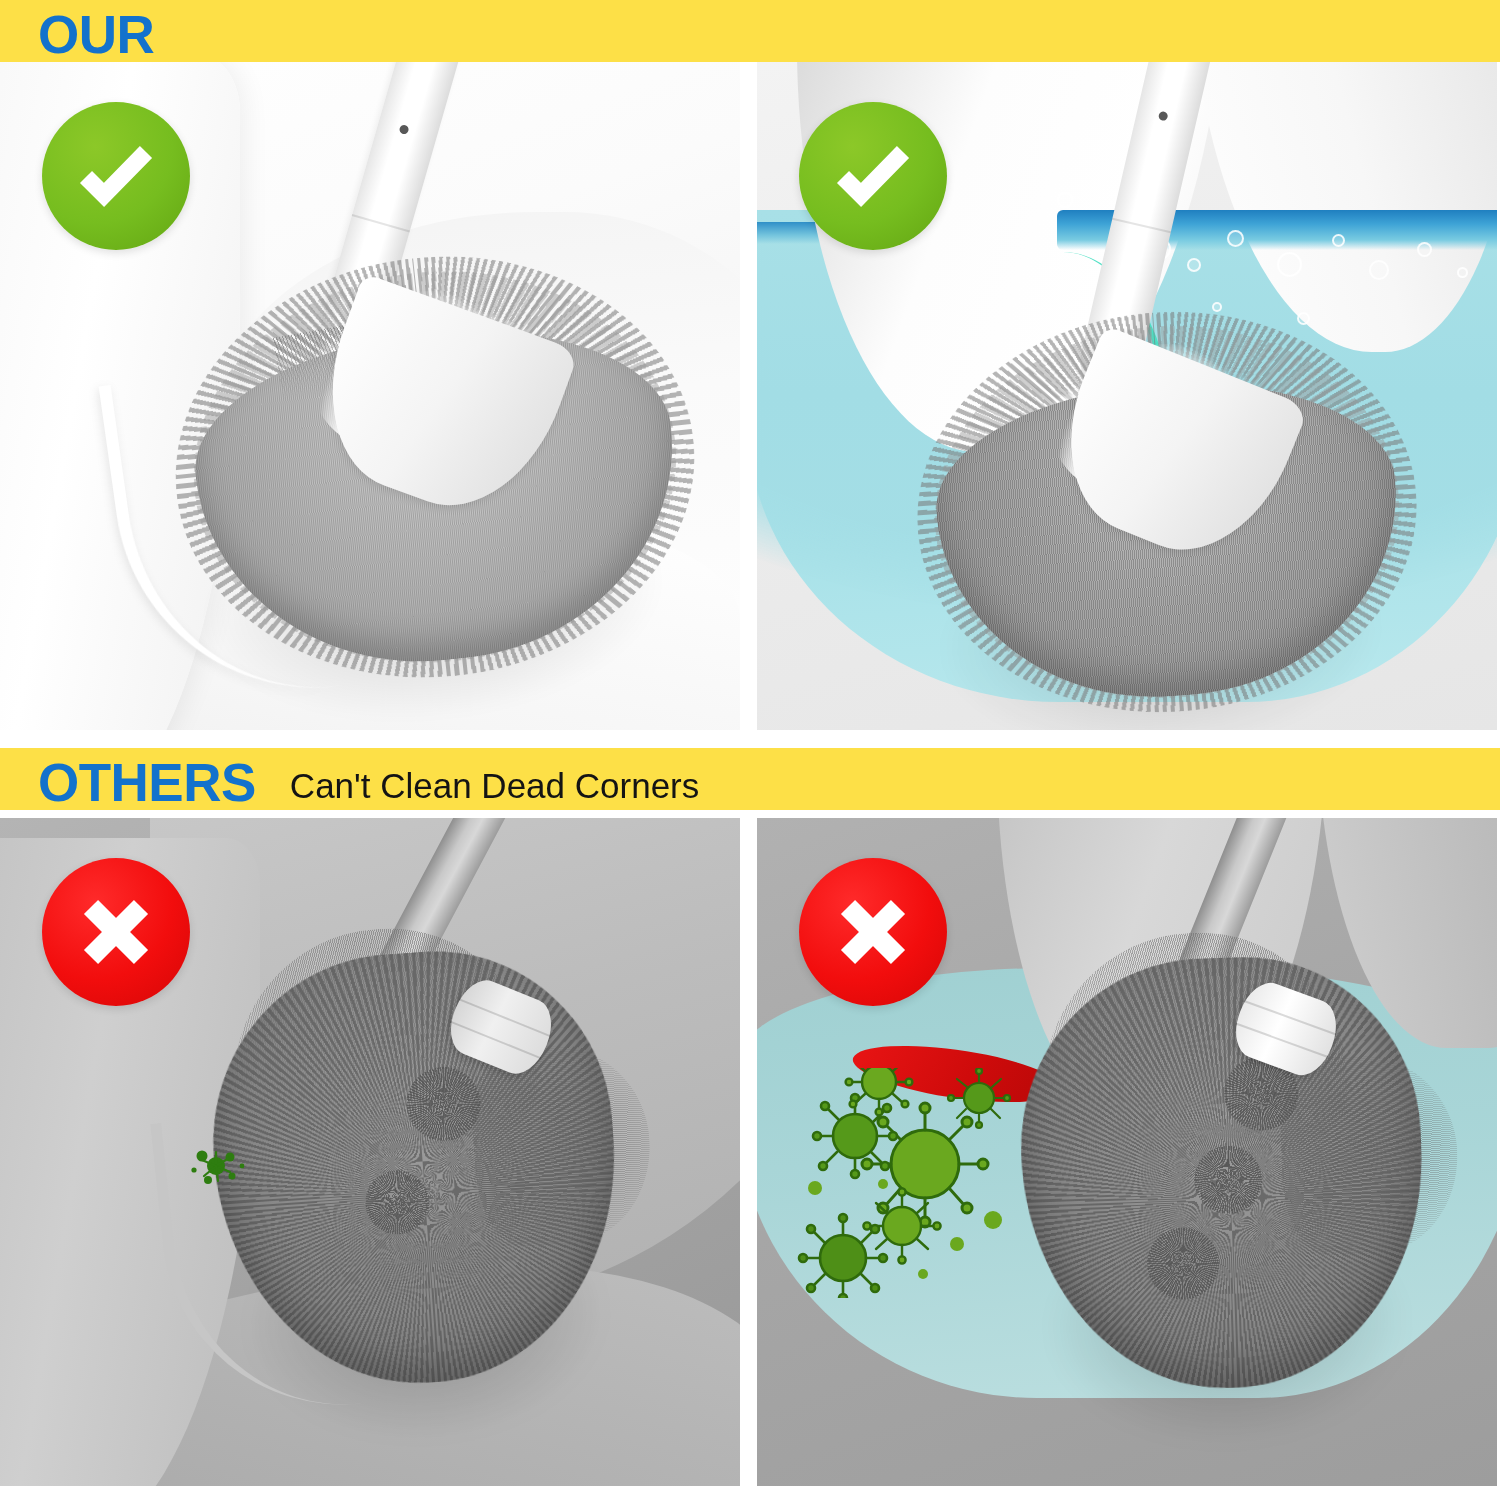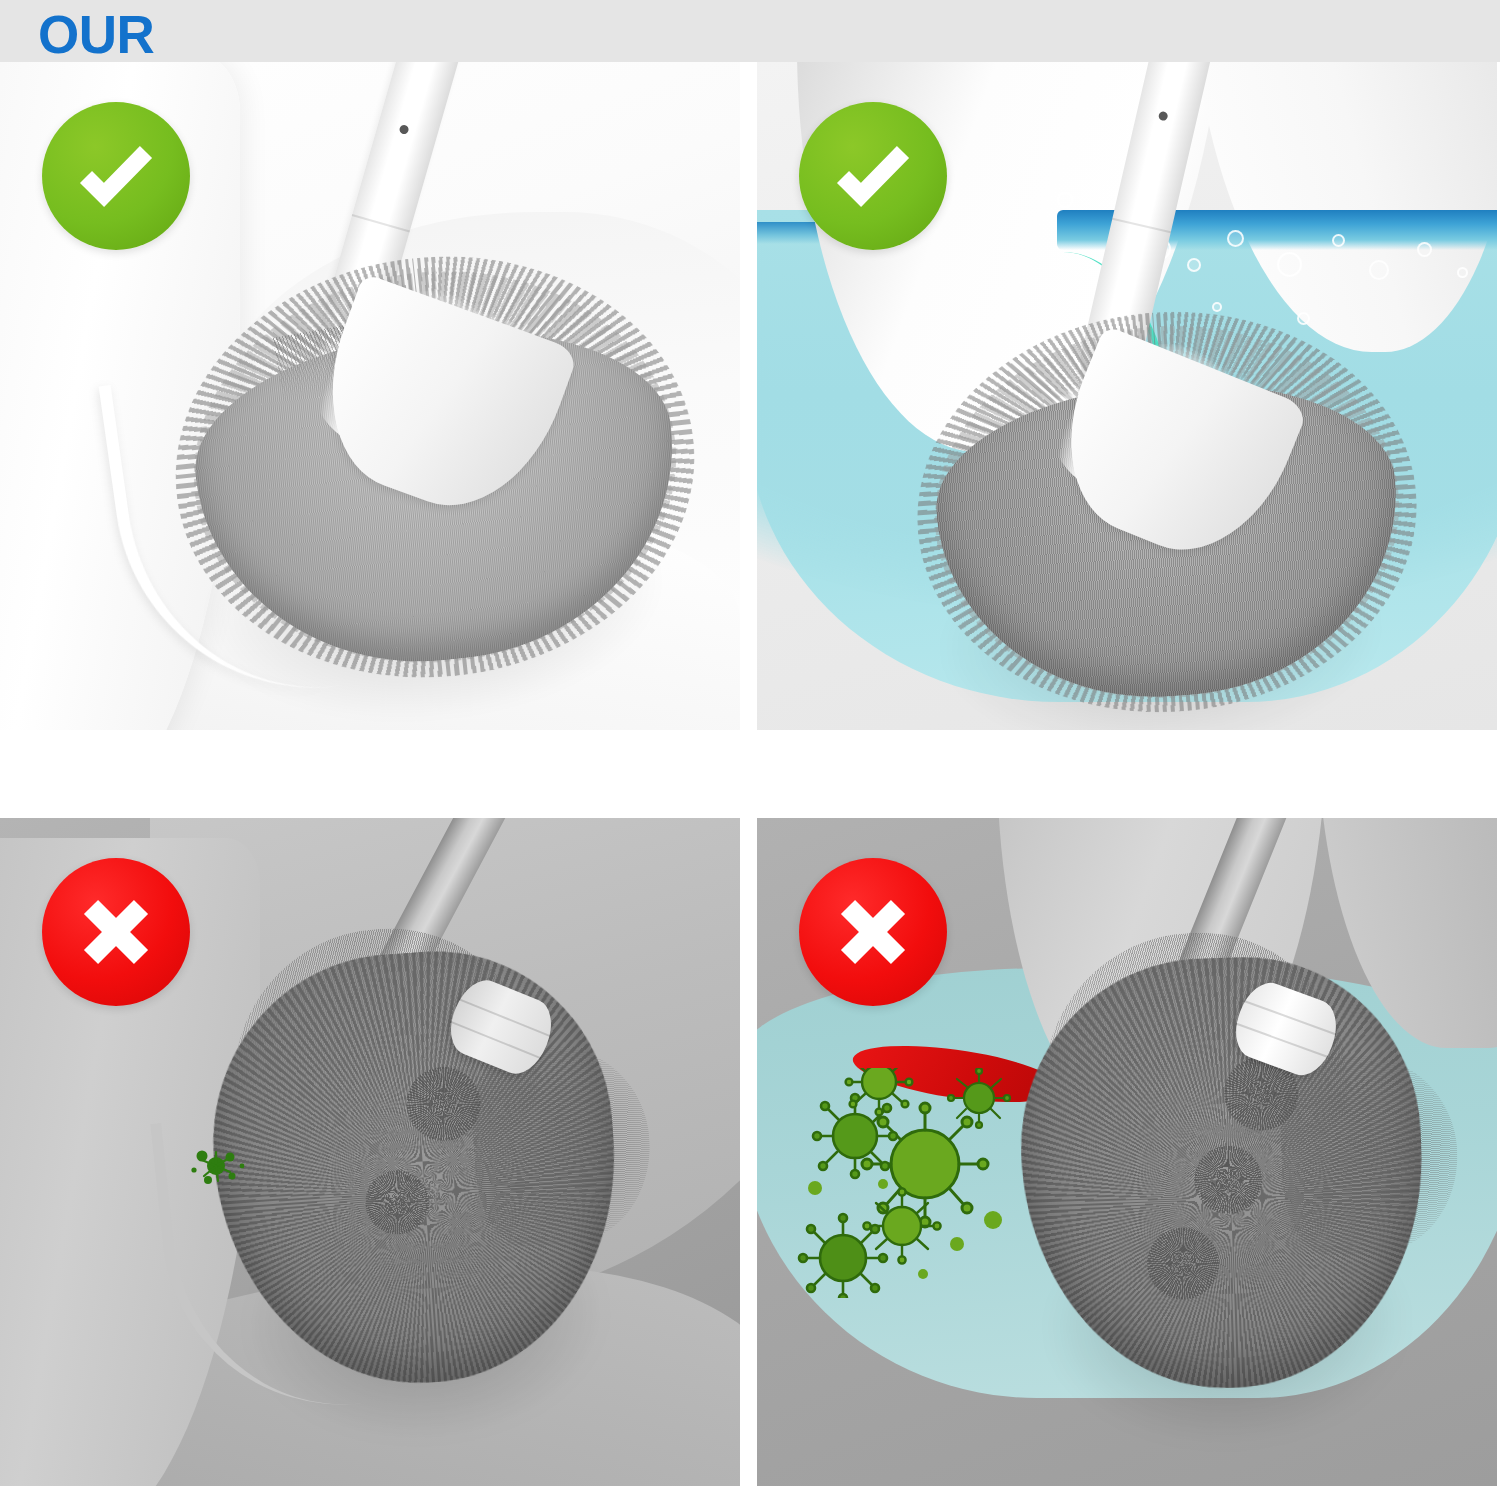--- a/index.html
+++ b/index.html
@@ -19,21 +19,21 @@
   }
 
   
   .section-header {
     position: absolute;
     left: 0;
     width: 1500px;
     height: 62px;
     display: flex;
     align-items: flex-end;
-    background: #e5e5e5;
+    background: #fde047;
     z-index: 40;
     white-space: nowrap;
   }
   .header-our   { top: 0px; }
   .header-other { top: 748px; }
 
   .header-tag {
     color: #1372cc;
     font-size: 53px;
     font-weight: 700;
@@ -530,20 +530,24 @@
       <div class="plate"></div>
     </div>
 
     <div class="badge ok">
       <svg width="92" height="92" viewBox="0 0 92 92">
         <path d="M16 47 L34 65 L76 22" fill="none" stroke="#ffffff" stroke-width="17" stroke-linecap="butt" stroke-linejoin="miter"></path>
       </svg>
     </div>
   </div>
 
+  <div class="section-header header-other">
+    <span class="header-tag">OTHERS</span>
+    <span class="header-sub">Can't Clean Dead Corners</span>
+  </div>
 
   <div class="panel p-bl">
     <div class="bl-bg"></div>
     <div class="bl-bowl"></div>
     <div class="bl-floor"></div>
     <div class="bl-tank"></div>
     <div class="bl-rimlip"></div>
 
     <div class="pole bl"></div>
 

